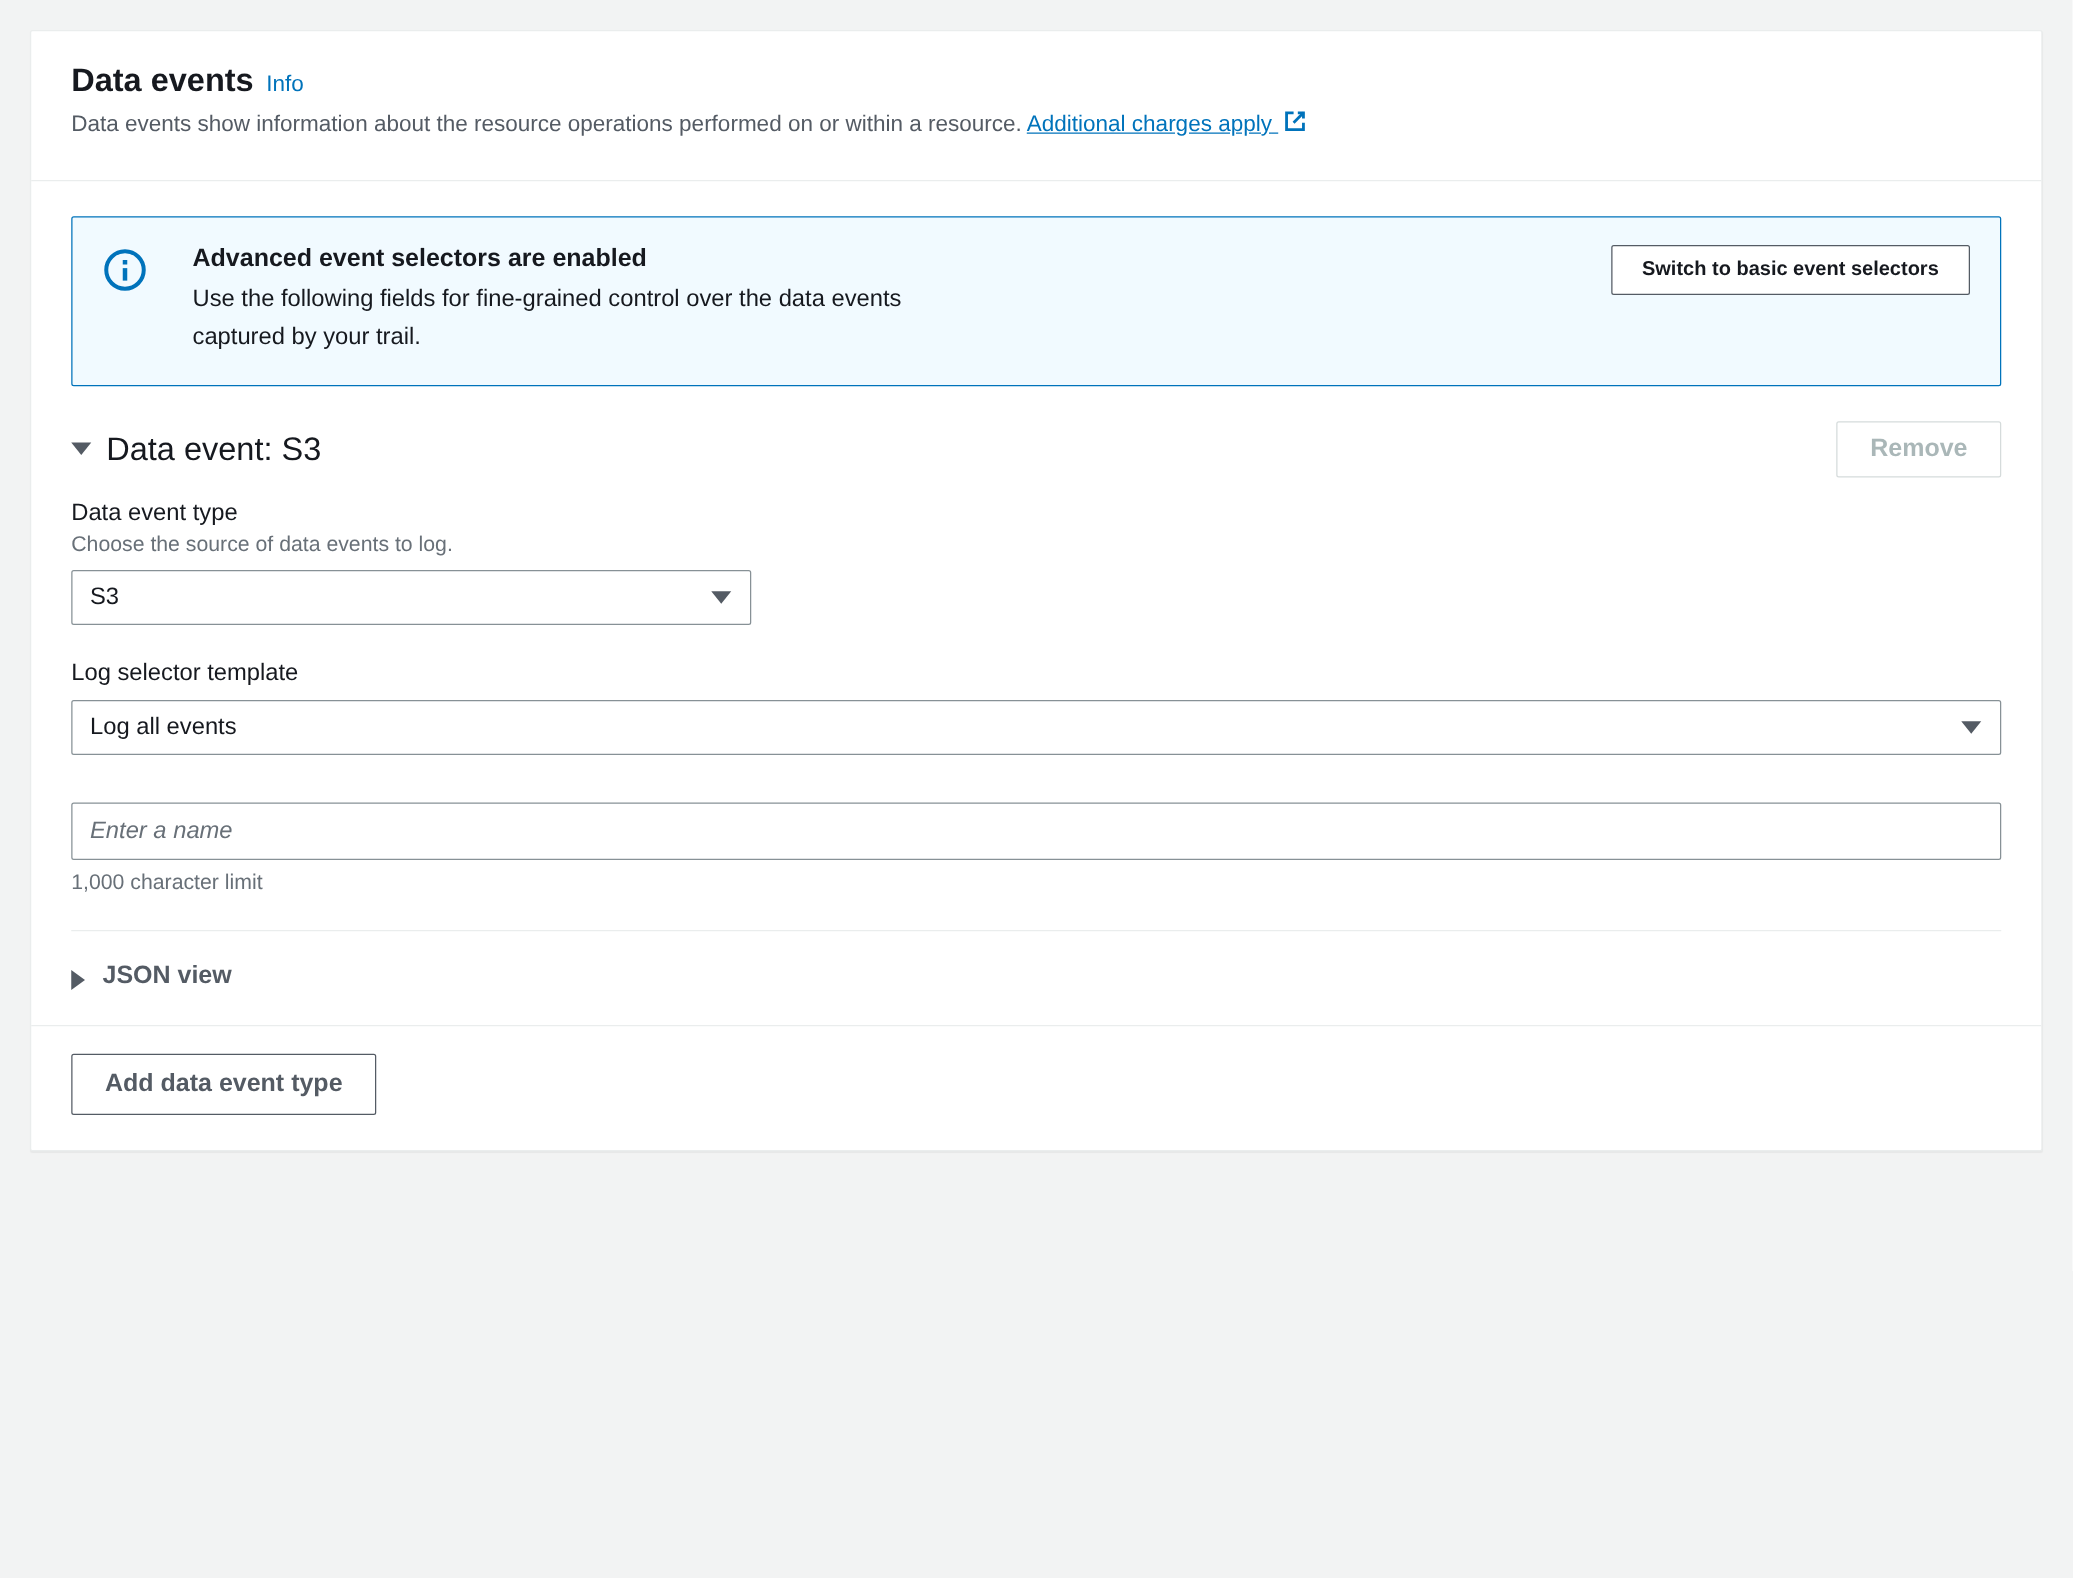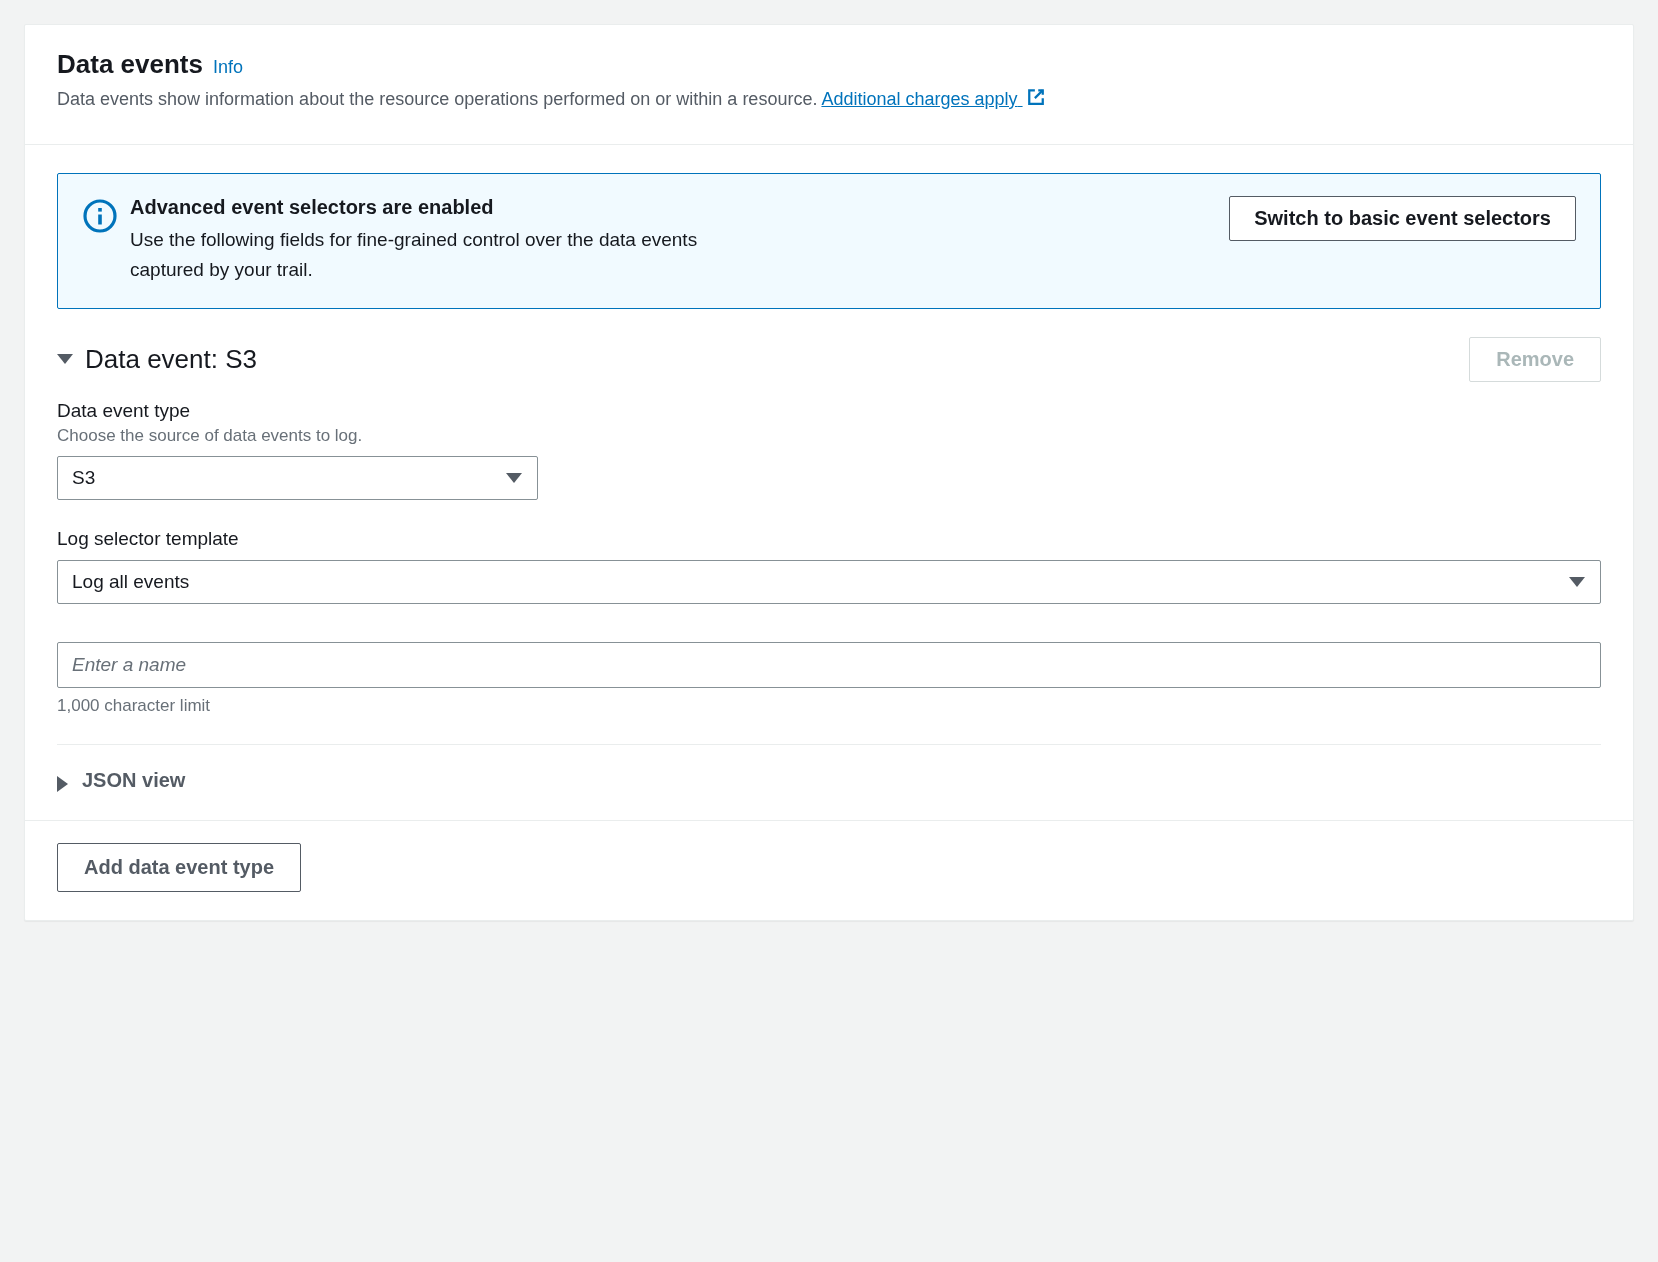--- a/index.html
+++ b/index.html
@@ -50,21 +50,21 @@
     display: inline-block;
     vertical-align: middle;
     margin-left: 4px;
   }
   .panel-body {
     padding: 28px 32px 10px 32px;
   }
   .alert {
     display: flex;
     align-items: flex-start;
-    gap: 12px;
+    gap: 36px;
     border: 1px solid #0073bb;
     background: #f1faff;
     padding: 22px 24px;
     border-radius: 2px;
     margin-bottom: 28px;
   }
   .alert-icon {
     flex: 0 0 auto;
     width: 36px;
     height: 36px;
@@ -82,21 +82,21 @@
   .alert-text {
     font-size: 19px;
     color: #16191f;
     line-height: 1.6;
     max-width: 640px;
   }
   .alert-action button {
     background: #fff;
     border: 1px solid #545b64;
     color: #16191f;
-    font-size: 20px;
+    font-size: 16px;
     font-weight: 700;
     padding: 10px 24px;
     border-radius: 2px;
     cursor: pointer;
   }
   .section-header {
     display: flex;
     justify-content: space-between;
     align-items: center;
     margin-bottom: 18px;
@@ -157,21 +157,21 @@
     width: 100%;
     border: 1px solid #879196;
     background: #fff;
     font-size: 19px;
     padding: 10px 44px 10px 14px;
     border-radius: 2px;
     color: #16191f;
     cursor: pointer;
     text-align: left;
   }
-  .select-narrow { width: 481px; max-width: 100%; }
+  .select-narrow { width: 544px; max-width: 100%; }
   .select-caret {
     position: absolute;
     right: 16px;
     top: 50%;
     transform: translateY(-50%);
     width: 0; height: 0;
     border-left: 8px solid transparent;
     border-right: 8px solid transparent;
     border-top: 10px solid #545b64;
     pointer-events: none;

